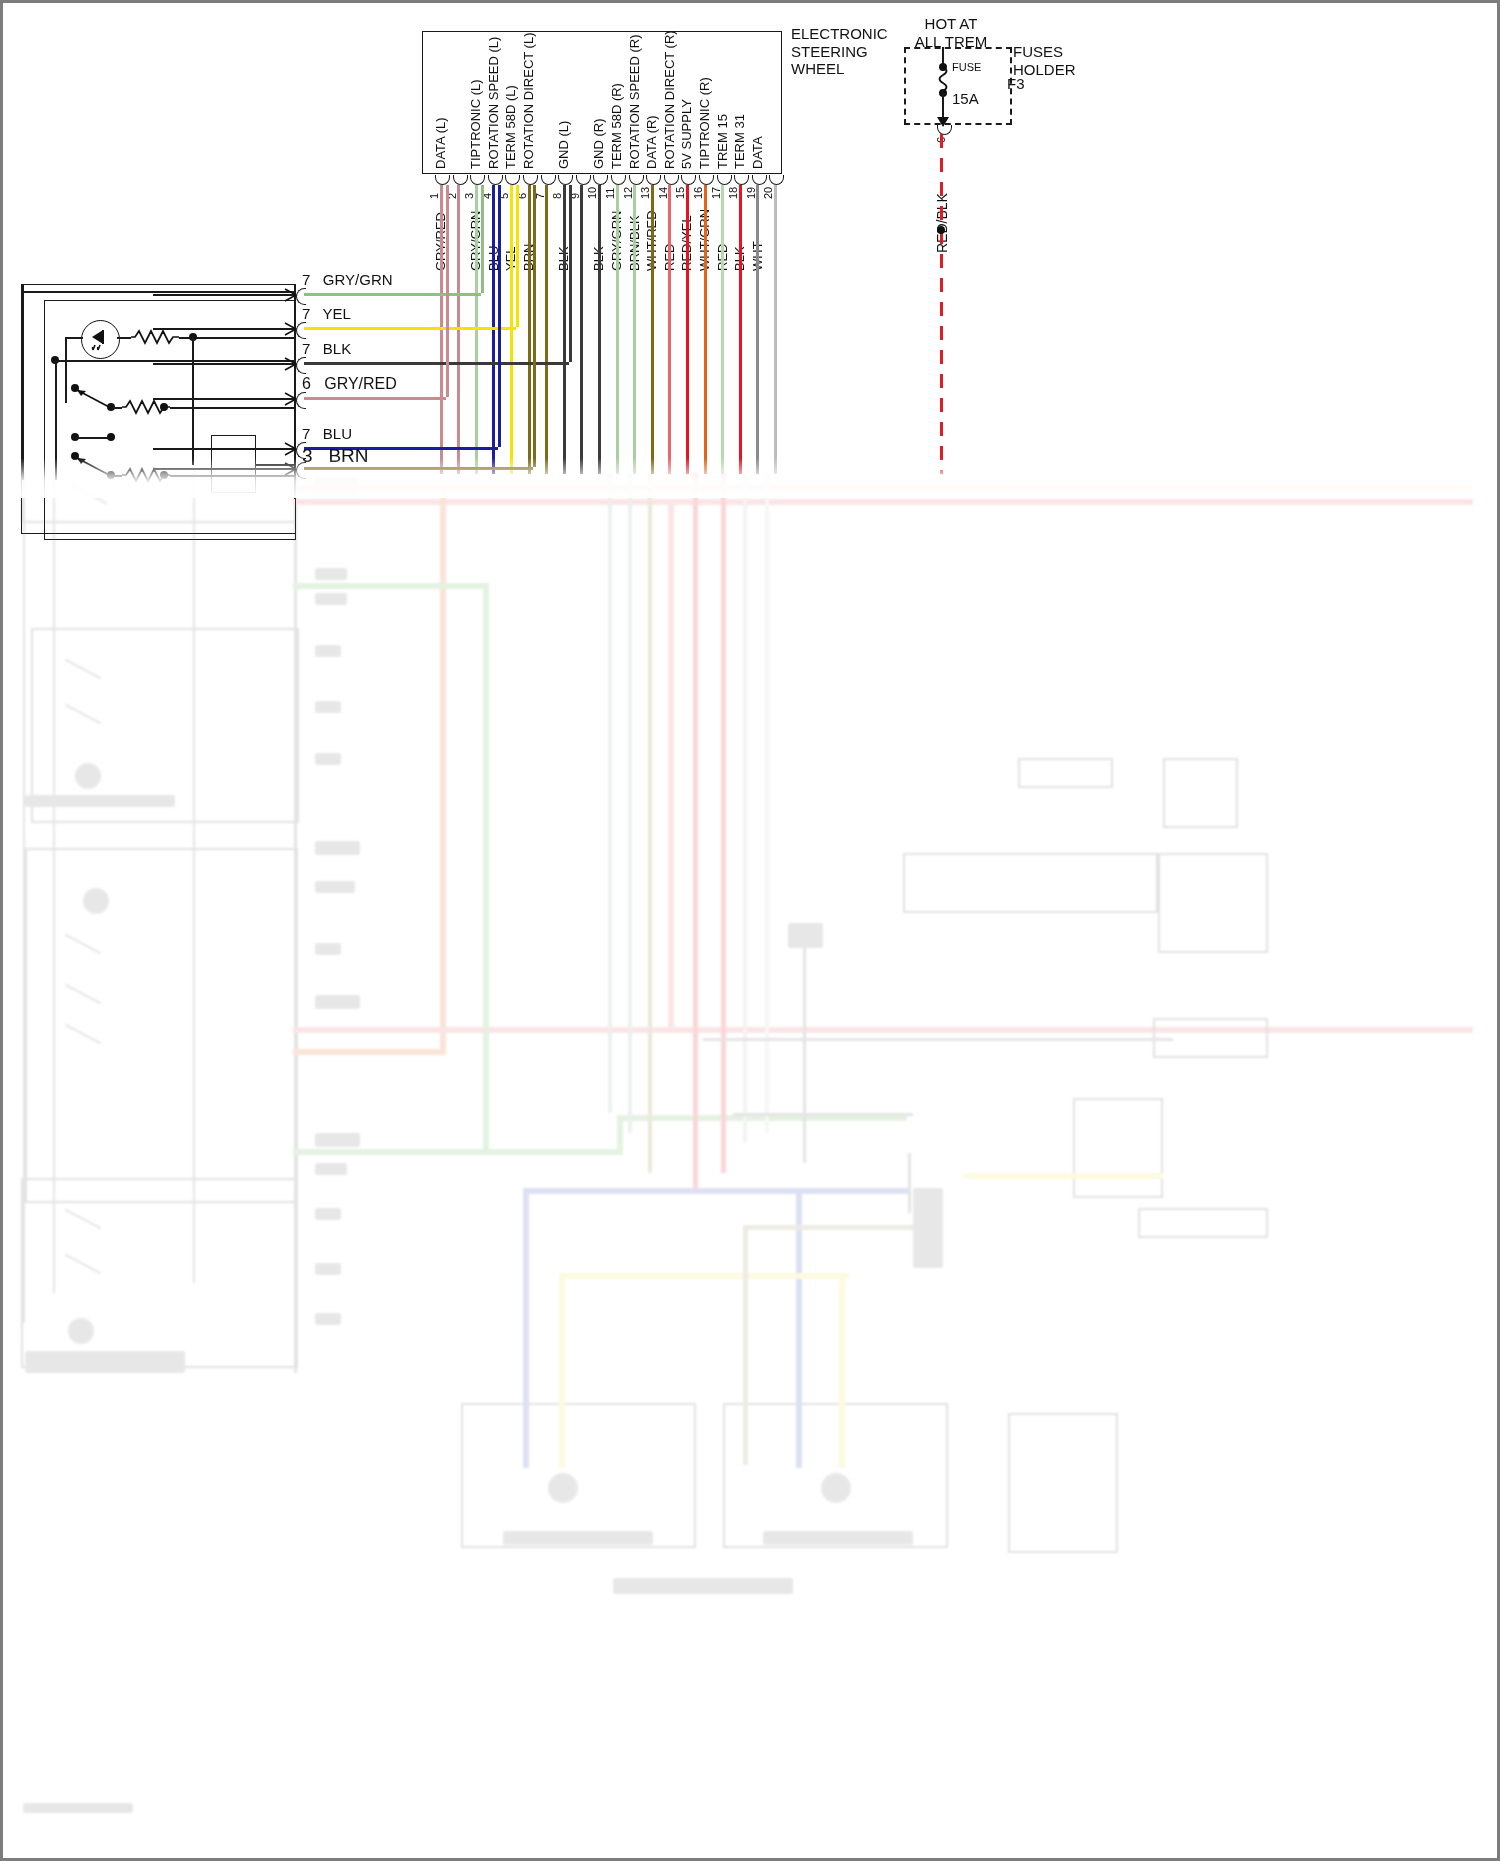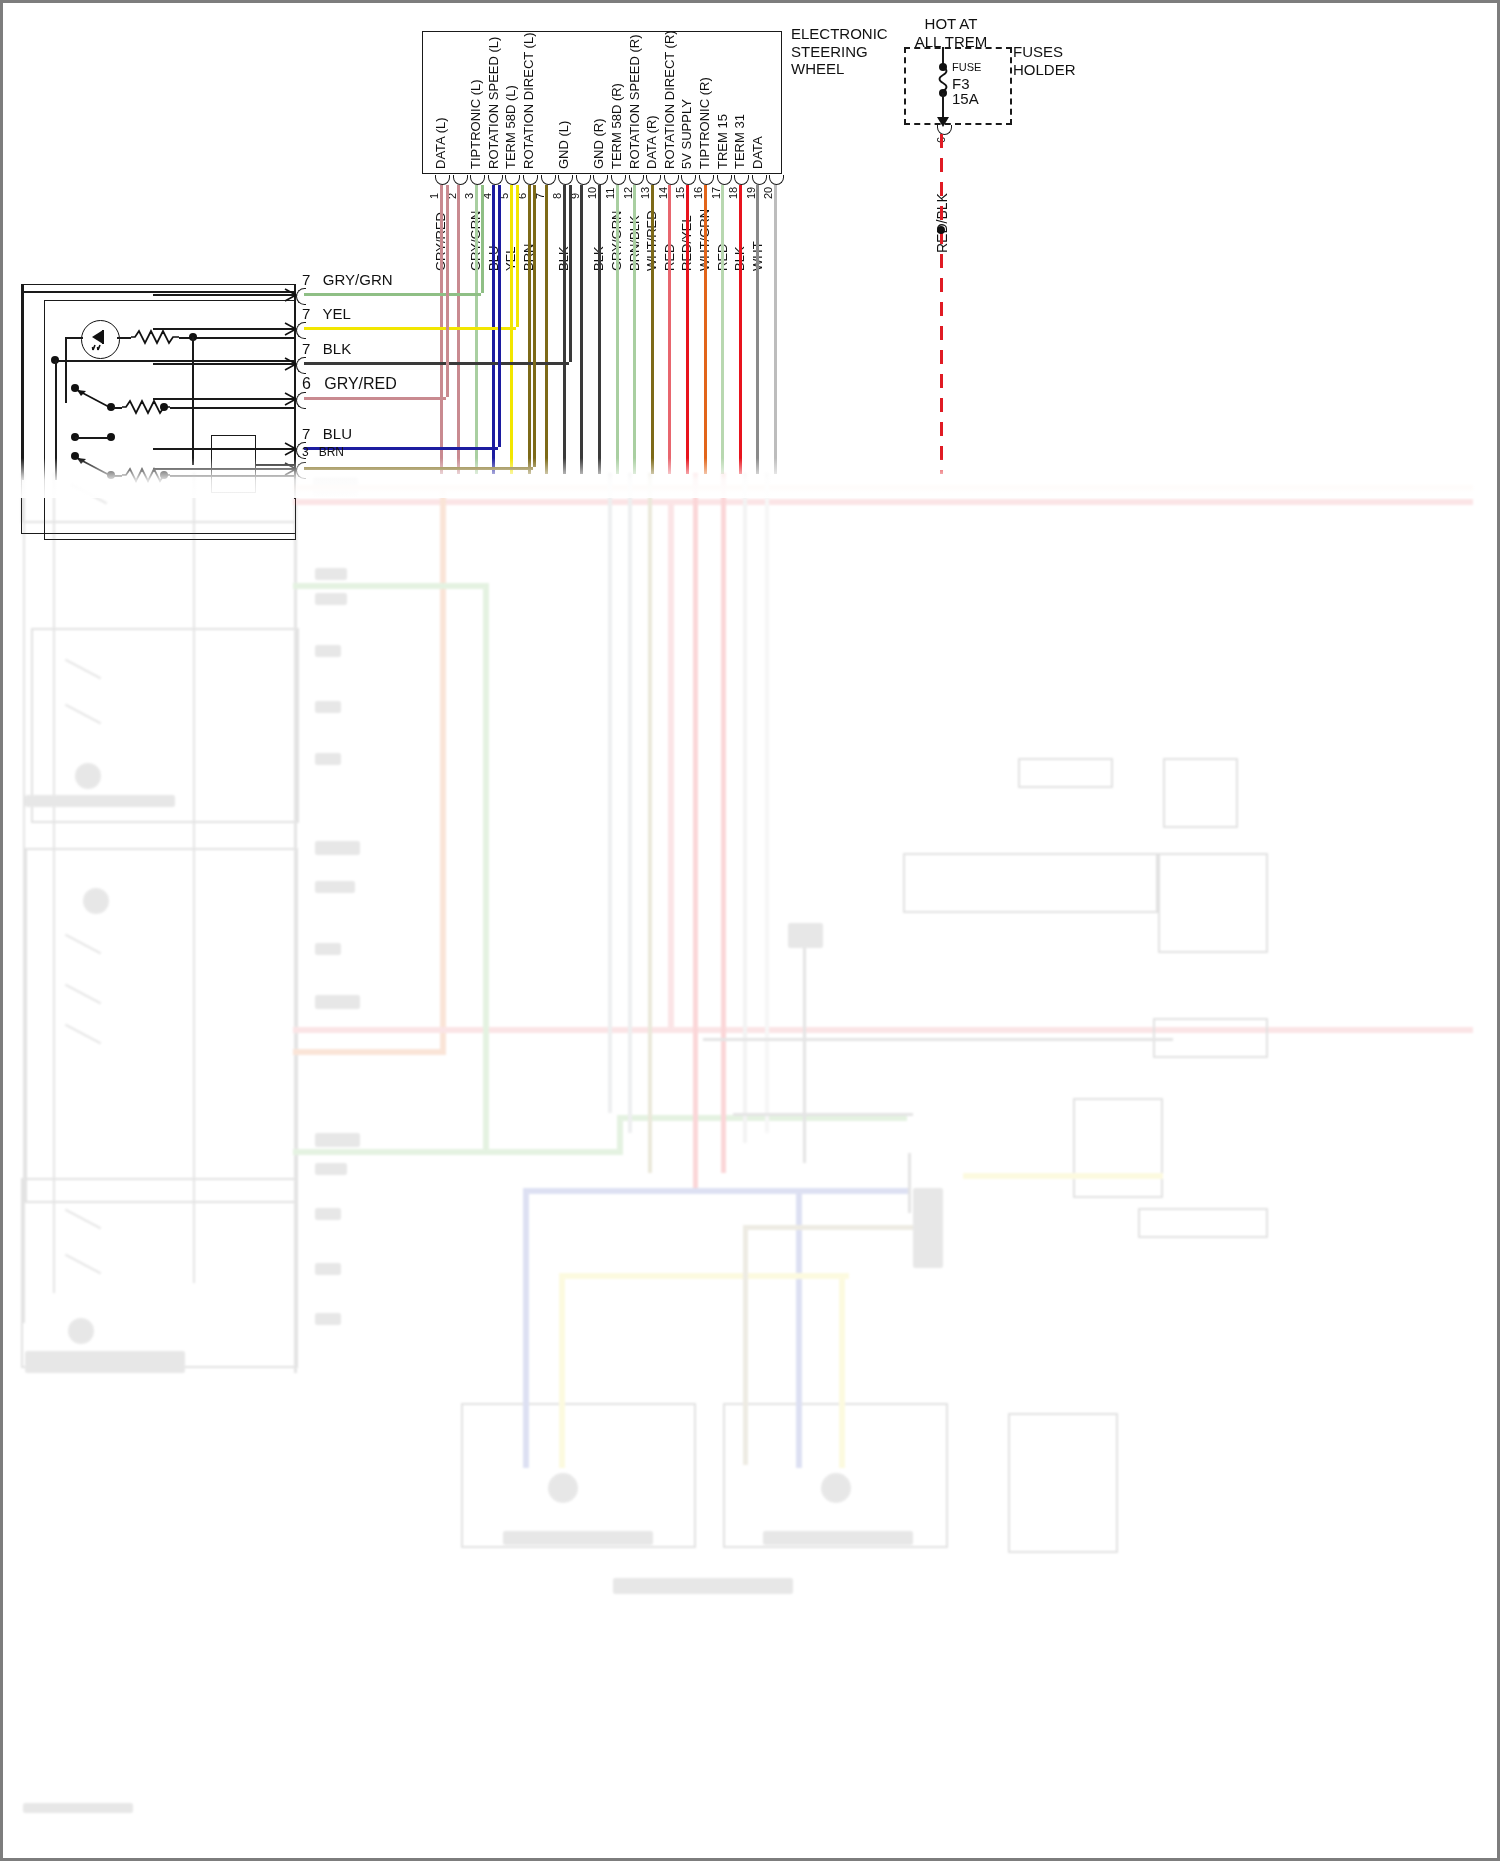--- a/index.html
+++ b/index.html
@@ -174,21 +174,21 @@
     <path d="M11 0 q7 4 0 8 q-7 4 0 8 q7 4 0 8" stroke="#111" stroke-width="1.8" fill="none"></path>
   </svg>
   <div class="dot" style="left:936px;top:86px;"></div>
 
   <div class="ln v" style="left:939px;top:90px;height:30px;"></div>
   <svg width="14" height="12" style="left:933px;top:112px;">
     <path d="M7 12 L1 2 L13 2 Z" fill="#111"></path>
   </svg>
 
   <div class="txt" style="left:949px;top:58px;font-size:11px;">FUSE</div>
-  <div class="txt" style="left:949px;top:72px;font-size:15px;">F3</div>
+  <div class="txt" style="left:1004px;top:72px;font-size:15px;">F3</div>
   <div class="txt" style="left:949px;top:87px;font-size:15px;">15A</div>
 
   <div class="cup" style="left:934px;top:122px;"></div>
   <div class="pinnum" style="left:932px;top:140px;">6</div>
 
   <div class="vtxt" style="left:931px;top:250px;font-size:14px;">RED/BLK</div>
 
   <div style="position:absolute;left:937px;top:131px;width:3px;height:340px;
               background:repeating-linear-gradient(to bottom,#e01b24 0 14px,rgba(255,255,255,0) 14px 24px);"></div>
   <div class="dot" style="left:934px;top:223px;"></div>
@@ -290,21 +290,21 @@
           <path d="M0 0 L11 6 L0 12" stroke="#111" stroke-width="1.6" fill="none"></path>
         </svg>
         <div class="cleft" style="left: 293px; top: 439px;"></div>
         <div class="txt" style="left: 299px; top: 422px; font-size: 15px;">7   BLU</div>
         <div class="wire wh" style="left: 301px; top: 444px; background: rgb(28, 28, 160); width: 194px;"></div>
         <div class="ln h" style="left: 150px; top: 465px; width: 142px;"></div>
         <svg width="12" height="12" style="position: absolute; left: 282px; top: 460px;">
           <path d="M0 0 L11 6 L0 12" stroke="#111" stroke-width="1.6" fill="none"></path>
         </svg>
         <div class="cleft" style="left: 293px; top: 459px;"></div>
-        <div class="txt" style="left: 299px; top: 442px; font-size: 12px;">3   BRN</div>
+        <div class="txt" style="left: 299px; top: 442px; font-size: 19px;">3   BRN</div>
         <div class="wire wh" style="left: 301px; top: 464px; background: rgb(125, 106, 24); width: 229px;"></div>
         <div class="wire wv" style="left: 478px; top: 182px; height: 108px; background: rgb(143, 191, 133);"></div>
         <div class="wire wv" style="left: 513px; top: 182px; height: 142px; background: rgb(242, 230, 0);"></div>
         <div class="wire wv" style="left: 566px; top: 182px; height: 177px; background: rgb(58, 58, 58);"></div>
         <div class="wire wv" style="left: 443px; top: 182px; height: 212px; background: rgb(201, 138, 144);"></div>
         <div class="wire wv" style="left: 495px; top: 182px; height: 262px; background: rgb(28, 28, 160);"></div>
         <div class="wire wv" style="left: 530px; top: 182px; height: 282px; background: rgb(125, 106, 24);"></div>
       </div>
 
   <div id="faded">

